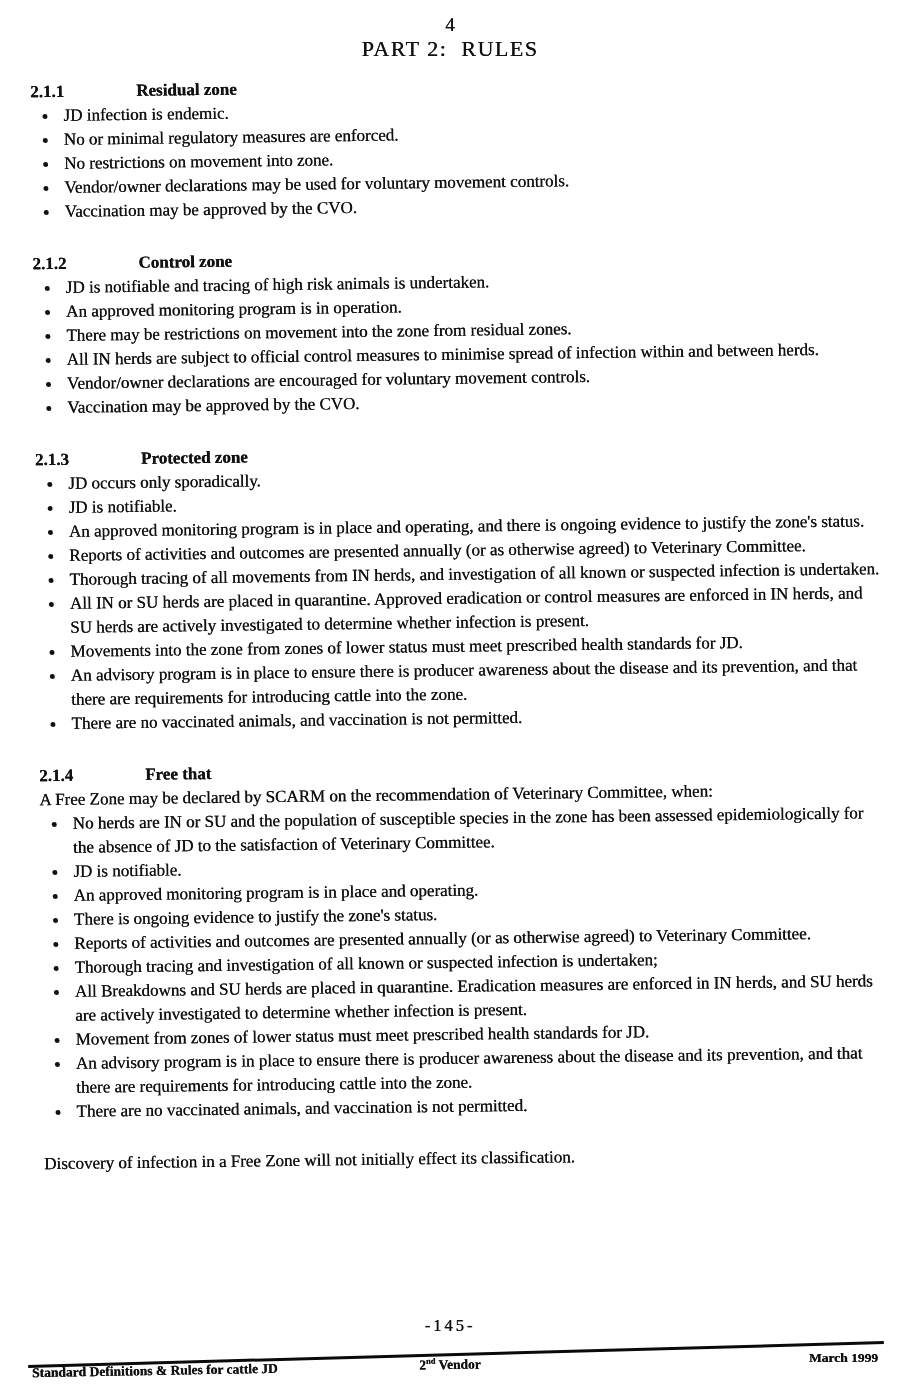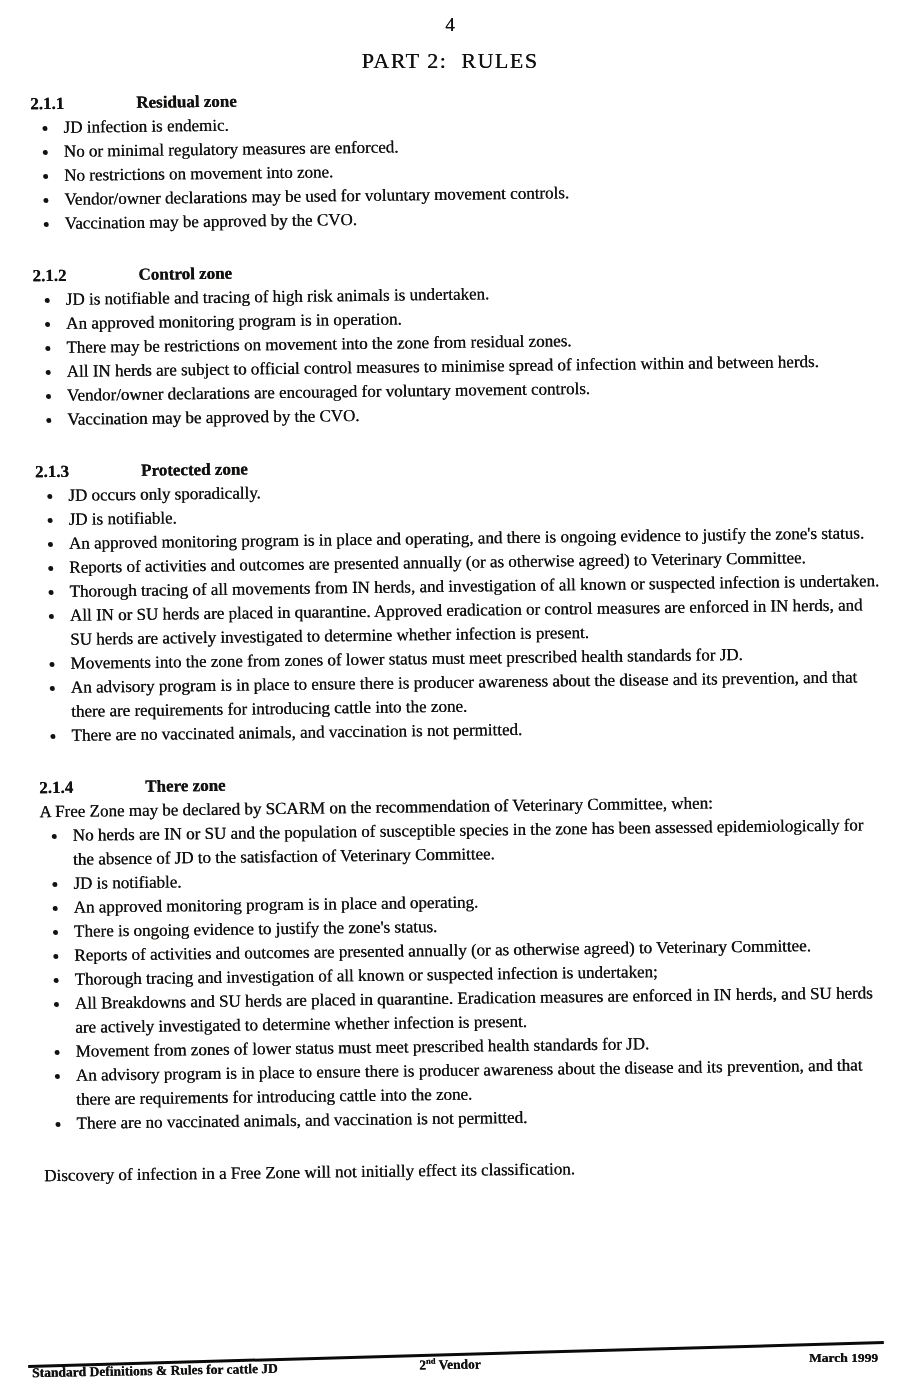--- a/index.html
+++ b/index.html
@@ -4,21 +4,21 @@
 <style>
   * { margin:0; padding:0; box-sizing:border-box; }
   html,body { background:#e8e8e8; }
   .page {
     position:relative; width:900px; height:1393px; margin:0 auto;
     background:#ffffff; color:#141210; overflow:hidden;
     font-family:"Liberation Serif","DejaVu Serif",serif;
     text-shadow:0.3px 0 0 currentColor;
   }
   .top-num { text-align:center; padding-top:14px; font-size:19px; }
-  .title { text-align:center; margin-top:12px; font-size:22px; font-weight:normal;
+  .title { text-align:center; font-size:22px; font-weight:normal;
            letter-spacing:1.5px; white-space:pre; }
   .content { margin:18px 22px 0 30px; transform:rotate(-0.75deg); transform-origin:20px 0; }
   .rules-section { margin-top:28px; }
   .rules-section:first-child { margin-top:0; }
   .sec-head { font-size:17px; font-weight:bold; line-height:24px; }
   .sec-num { display:inline-block; width:106px; }
   .sec-intro { font-size:17px; line-height:24px; }
   ul.bullets { list-style:none; }
   ul.bullets li { position:relative; padding-left:33px; font-size:17px; line-height:24px; }
   ul.bullets li::before {
@@ -85,40 +85,41 @@
         <li>Thorough tracing of all movements from IN herds, and investigation of all known or suspected infection is undertaken.</li>
         <li>All IN or SU herds are placed in quarantine. Approved eradication or control measures are enforced in IN herds, and SU herds are actively investigated to determine whether infection is present.</li>
         <li>Movements into the zone from zones of lower status must meet prescribed health standards for JD.</li>
         <li>An advisory program is in place to ensure there is producer awareness about the disease and its prevention, and that there are requirements for introducing cattle into the zone.</li>
         <li>There are no vaccinated animals, and vaccination is not permitted.</li>
       </ul>
     </section>
 
     <section class="rules-section">
       <div class="sec-head">
-        <span class="sec-num">2.1.4</span><span class="sec-title">There zone</span>
+        <span class="sec-num">2.1.4</span><span class="sec-title">Free that</span>
       </div>
       <p class="sec-intro">A Free Zone may be declared by SCARM on the recommendation of Veterinary Committee, when:</p>
       <ul class="bullets">
         <li>No herds are IN or SU and the population of susceptible species in the zone has been assessed epidemiologically for the absence of JD to the satisfaction of Veterinary Committee.</li>
         <li>JD is notifiable.</li>
         <li>An approved monitoring program is in place and operating.</li>
         <li>There is ongoing evidence to justify the zone's status.</li>
         <li>Reports of activities and outcomes are presented annually (or as otherwise agreed) to Veterinary Committee.</li>
         <li>Thorough tracing and investigation of all known or suspected infection is undertaken;</li>
         <li>All Breakdowns and SU herds are placed in quarantine. Eradication measures are enforced in IN herds, and SU herds are actively investigated to determine whether infection is present.</li>
         <li>Movement from zones of lower status must meet prescribed health standards for JD.</li>
         <li>An advisory program is in place to ensure there is producer awareness about the disease and its prevention, and that there are requirements for introducing cattle into the zone.</li>
         <li>There are no vaccinated animals, and vaccination is not permitted.</li>
       </ul>
     </section>
 
     <p class="closing">Discovery of infection in a Free Zone will not initially effect its classification.</p>
   </div>
 
+  <div class="bottom-num">-145-</div>
 
   <div class="footer">
     <div class="rule"></div>
     <span class="f-right">March 1999</span>
     <span class="f-center"><span>2</span><sup>nd</sup><span> Vendor</span></span>
     <span class="f-left">Standard Definitions &amp; Rules for cattle JD</span>
   </div>
 
 </div>
 

